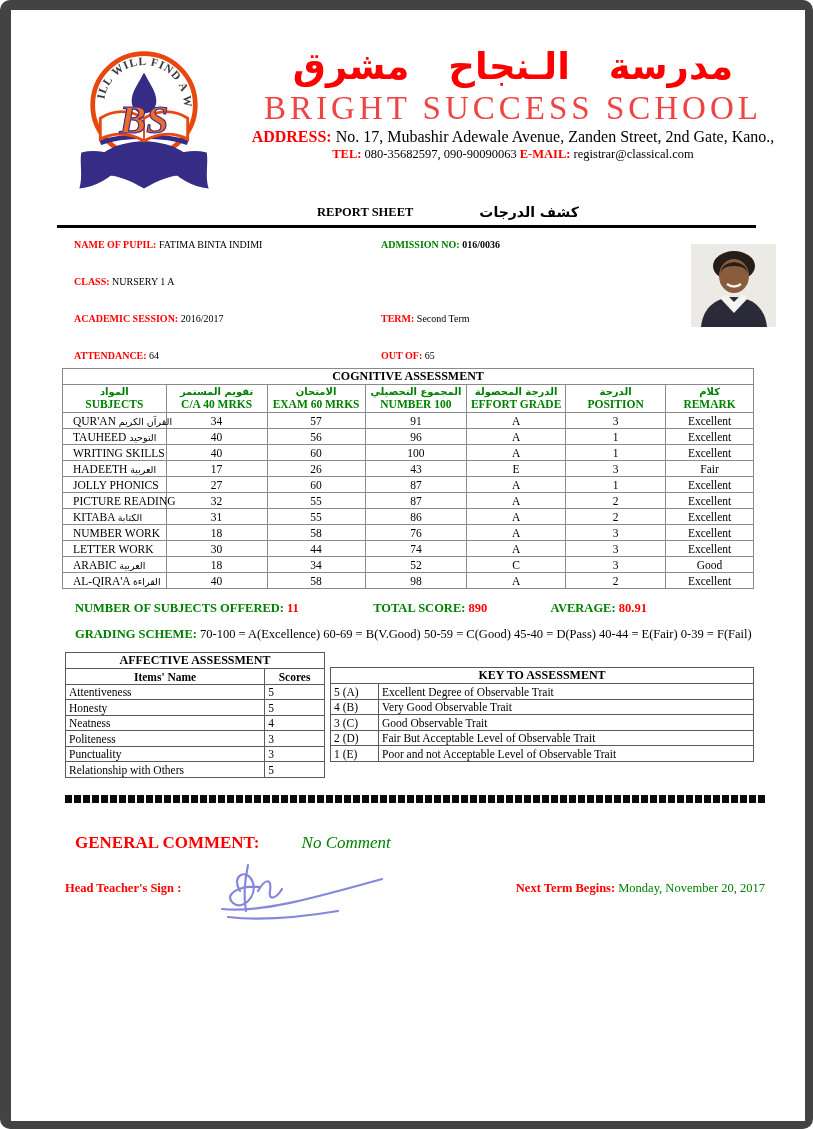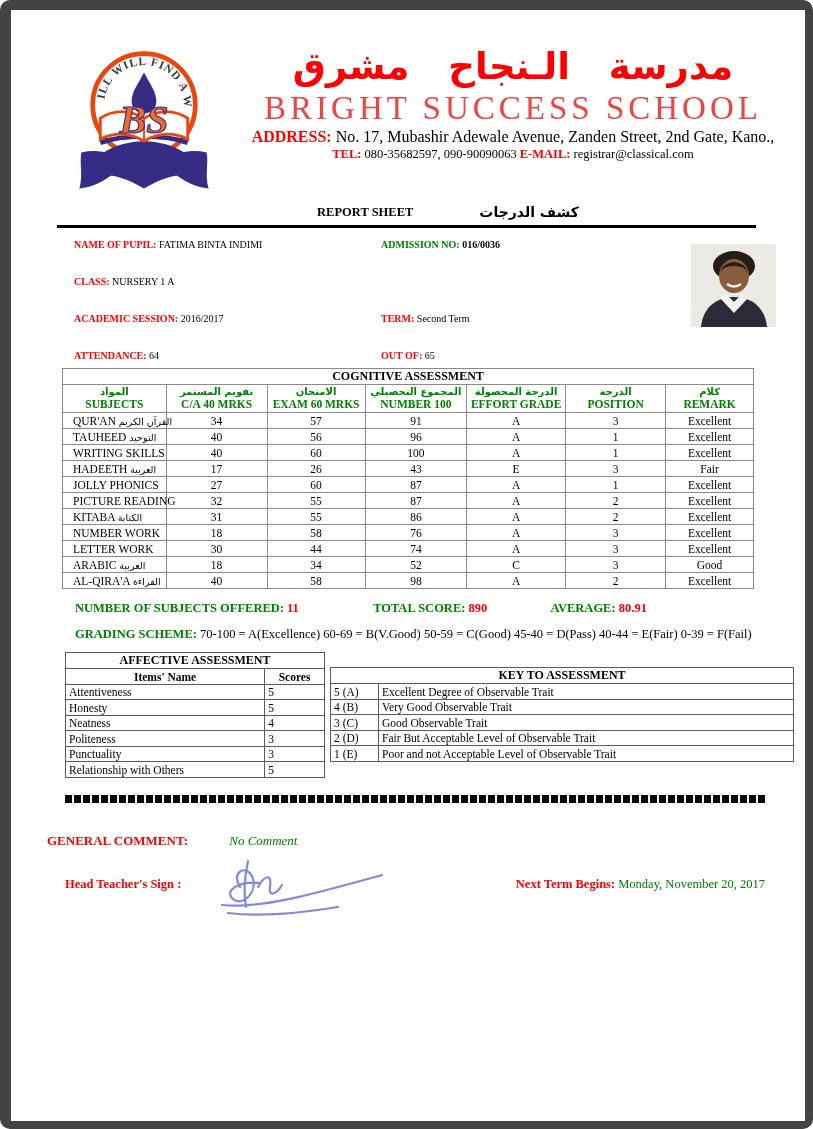--- a/index.html
+++ b/index.html
@@ -57,27 +57,27 @@
   .grading { margin:11px 0 0 64px; font-size:12.5px; }
 
   
   .two-col { display:flex; align-items:flex-start; margin:10px 0 0 54px; }
   table.small { border-collapse:collapse; }
   table.small td, table.small th { border:1px solid #5a5a5a; font-size:11.5px; padding:0 3px; height:15.5px; }
   table.small .tbl-title { text-align:center; font-weight:bold; font-size:12px; }
   table.aff { width:260px;padding-left:48px; }
   table.aff col:nth-child(1){width:200px} table.aff col:nth-child(2){width:60px}
   table.aff th { text-align:center; }
-  table.key { width:464px; margin:15px 0 0 5px; }
+  table.key { width:424px; margin:15px 0 0 5px; }
   table.key col:nth-child(1){width:48px}
 
   
   .dotted-bar { height:8px; margin:17px 40px 0 54px;
                 background:repeating-linear-gradient(90deg,#0a0a0a 0 7px,#ffffff 7px 9px); }
-  .comment-row { margin:30px 0 0 36px; font-size:13px; }
+  .comment-row { margin:30px 0 0 64px; font-size:17px; }
   .comment-row .val { margin-left:38px; font-style:italic; }
   .sign-row { position:relative; margin:28px 40px 0 54px; font-size:12.5px;
               display:flex; justify-content:space-between; }
   .sig { position:absolute; left:145px; top:-22px; }
 </style>
 </head>
 <body>
 
 <div class="frame">
   <div class="page">

